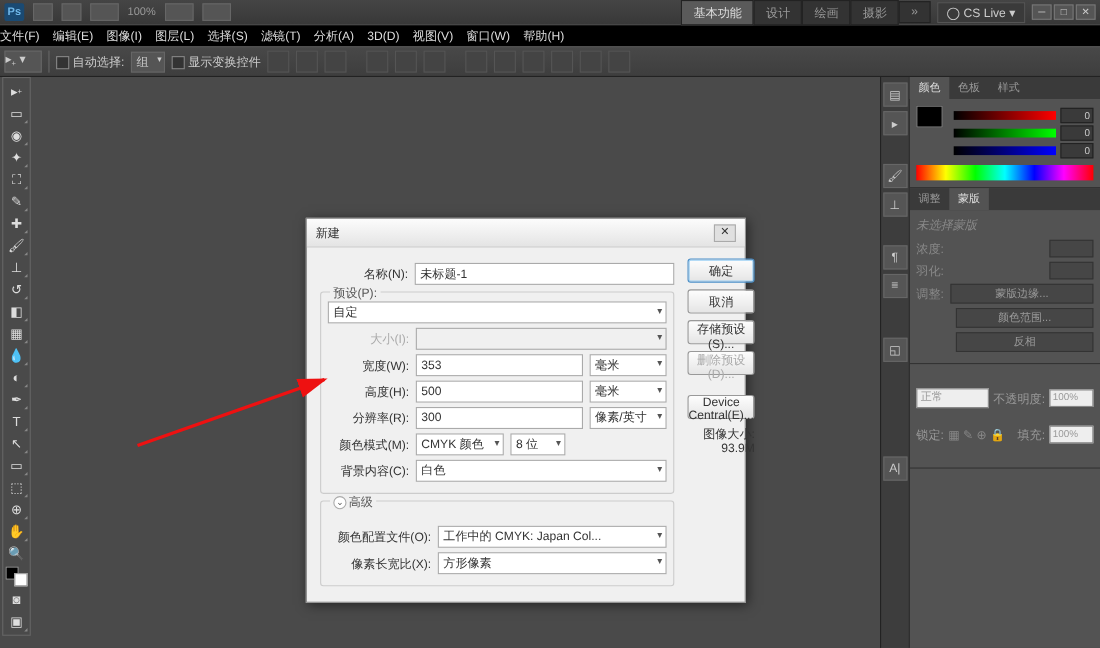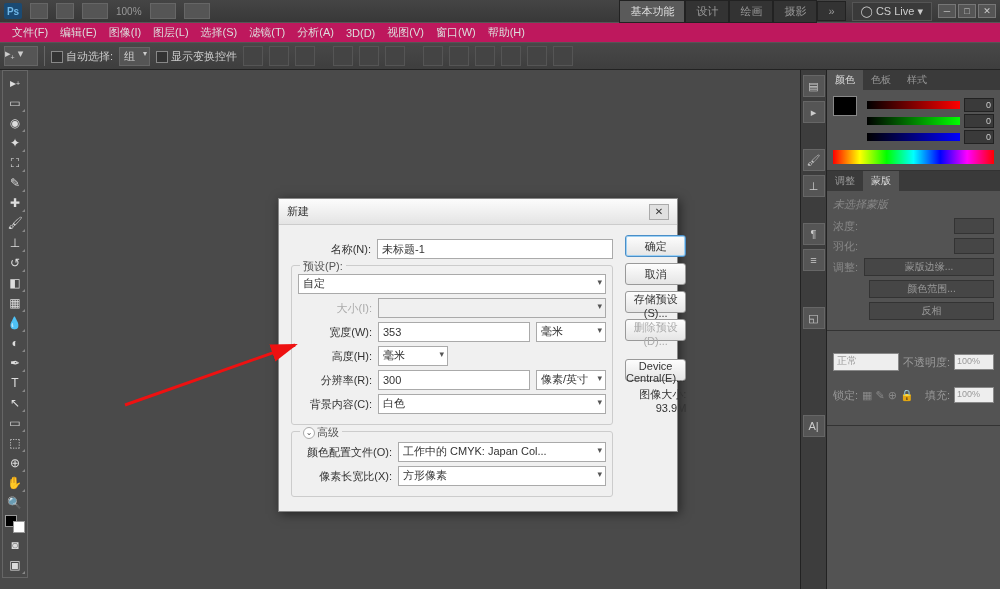--- a/index.html
+++ b/index.html
@@ -7,21 +7,21 @@
 .topbar{height:22px;background:linear-gradient(#454545,#383838);display:flex;align-items:center;padding:0 4px;color:#ccc;gap:8px}
 .ps-icon{width:18px;height:16px;background:#1a4a73;color:#6fb7e8;font-weight:bold;font-size:10px;display:flex;align-items:center;justify-content:center;border-radius:2px}
 .topctl{width:18px;height:16px;background:#555;border:1px solid #666;display:inline-block}
 .zoom{color:#999;font-size:10px}
 .workspace-tabs{margin-left:auto;display:flex;gap:0;align-items:center}
 .wtab{padding:3px 10px;color:#999;background:#333;border:1px solid #222}
 .wtab.active{background:#5a5a5a;color:#ddd}
 .cslive{background:#3a3a3a;border:1px solid #555;padding:2px 8px;margin-left:6px}
 .winctl{display:flex;gap:2px;margin-left:6px}
 .winbtn{width:18px;height:14px;border:1px solid #777;background:#555;font-size:9px;text-align:center;line-height:12px;color:#ccc}
-.menubar{height:20px;background:#be185d;display:flex;align-items:center;padding:0 12px;color:#ddd;gap:12px;font-size:11px;border-top:1px solid #555}
+.menubar{height:20px;background:#000000;display:flex;align-items:center;padding:0 0;color:#ddd;gap:12px;font-size:11px;border-top:1px solid #555}
 .optbar{height:28px;background:linear-gradient(#484848,#3e3e3e);display:flex;align-items:center;padding:0 4px;color:#ccc;gap:6px;border-top:1px solid #555;border-bottom:1px solid #222}
 .toolsel{width:34px;height:20px;background:#555;border:1px solid #666}
 .chk{width:12px;height:12px;border:1px solid #888;background:#333;display:inline-block;vertical-align:middle;margin-right:3px}
 .ddown{background:#555;border:1px solid #666;padding:1px 14px 1px 4px;position:relative}
 .ddown:after{content:"▾";position:absolute;right:2px;top:1px;font-size:8px}
 .optico{width:20px;height:20px;border:1px solid #555;background:#444;display:inline-block}
 .toolbox{position:absolute;top:70px;left:2px;width:26px;background:#4a4a4a;border:1px solid #666;display:flex;flex-direction:column;padding:2px 0}
 .tool{width:22px;height:20px;margin:0 auto;display:flex;align-items:center;justify-content:center;font-size:12px;color:#ddd;position:relative}
 .tool .tri{position:absolute;right:1px;bottom:1px;width:0;height:0;border-left:3px solid transparent;border-bottom:3px solid #888}
 .swatch{margin:2px auto;width:20px;height:18px;position:relative}
@@ -283,38 +283,44 @@
           <div class="flab dis">大小(I):</div>
           <div class="fsel wide" style="background:#f0f0f0;color:#aaa"></div>
         </div>
         <div class="frow">
           <div class="flab">宽度(W):</div>
           <input class="fin" style="flex: 0 0 70px;" value="353">
           <div class="fsel">毫米</div>
         </div>
         <div class="frow">
           <div class="flab">高度(H):</div>
+          <input class="fin" style="flex: 0 0 70px;" value="500">
           <div class="fsel">毫米</div>
         </div>
         <div class="frow">
           <div class="flab">分辨率(R):</div>
           <input class="fin" style="flex: 0 0 70px;" value="300">
           <div class="fsel">像素/英寸</div>
+        </div>
+        <div class="frow">
+          <div class="flab">颜色模式(M):</div>
+          <div class="fsel" style="flex:0 0 80px">CMYK 颜色</div>
+          <div class="fsel" style="width:50px">8 位</div>
         </div>
         <div class="frow">
           <div class="flab">背景内容(C):</div>
           <div class="fsel wide">白色</div>
         </div>
       </div>
       <div class="fieldset">
         <div class="legend">
             <span class="chev">⌄</span>
             <span>高级</span>
           </div>
-        <div class="frow" style="margin-top:4px">
+        <div class="frow" style="margin-top:16px">
           <div class="flab" style="width:100px">颜色配置文件(O):</div>
           <div class="fsel wide">工作中的 CMYK: Japan Col...</div>
         </div>
         <div class="frow">
           <div class="flab" style="width:100px">像素长宽比(X):</div>
           <div class="fsel wide">方形像素</div>
         </div>
       </div>
     </div>
     <div class="dright">

